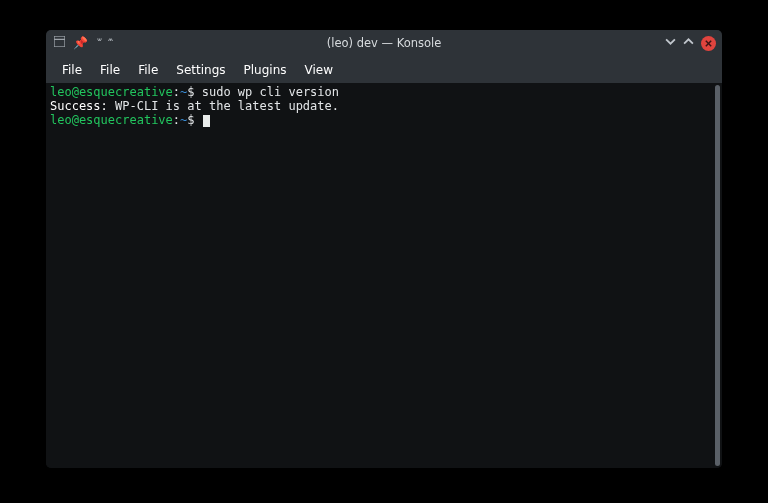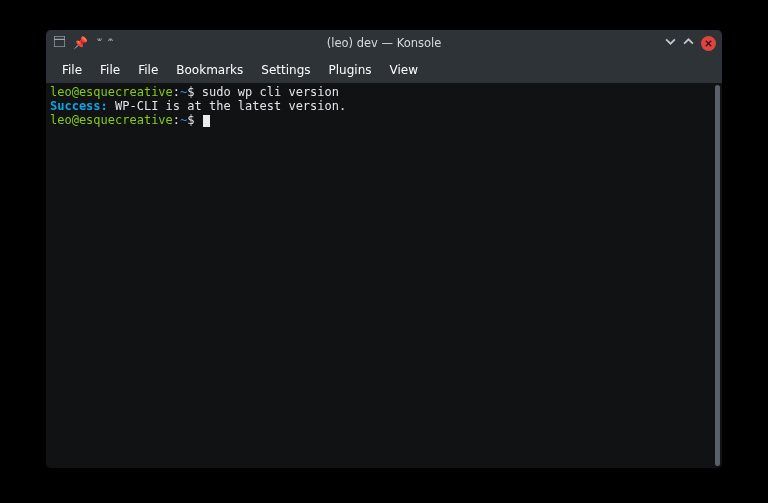--- a/index.html
+++ b/index.html
@@ -94,24 +94,24 @@
     background: #101214;
     color: #dfe3e6;
     font-family: "DejaVu Sans Mono", "Liberation Mono", Consolas, monospace;
     font-size: 12px;
     line-height: 14px;
     white-space: pre;
     padding: 2px 4px 4px 4px;
     flex: 1 1 auto;
     overflow: hidden;
   }
-  .terminal .c-prompt { color: #84cc16; } 
+  .terminal .c-prompt { color: #22c55e; } 
   .terminal .c-path   { color: #3a8bd4; } 
   .terminal .c-cmd    { color: #e3e6e8; }
-  .terminal .c-success{ color: #0ea5e9; font-weight: bold; }
+  .terminal .c-success{ color: #ffffff; font-weight: normal; }
   .terminal .cursor {
     display: inline-block;
     width: 7px;
     height: 12px;
     background: #e9eceb;
     vertical-align: text-bottom;
     margin-left: 1px;
   }
   .scrollbar {
     width: 10px;
@@ -162,28 +162,27 @@
             <line x1="8" y1="2" x2="2" y2="8" stroke="#3a1414" stroke-width="1.6"></line>
           </svg>
       </span>
     </div>
   </div>
 
   <div class="menubar">
     <span>File</span>
     <span>File</span>
     <span>File</span>
-    <span>Bookmarks</span>
     <span>Settings</span>
     <span>Plugins</span>
     <span>View</span>
   </div>
 
   <div class="terminal-wrap">
     <div class="terminal"><span class="c-prompt">leo@esquecreative</span><span class="c-cmd">:</span><span class="c-path">~</span><span class="c-cmd">$ </span><span class="c-cmd">sudo wp cli version</span>
-<span class="c-success">Success:</span><span class="c-cmd"> WP-CLI is at the latest version.</span>
+<span class="c-success">Success:</span><span class="c-cmd"> WP-CLI is at the latest update.</span>
 <span class="c-prompt">leo@esquecreative</span><span class="c-cmd">:</span><span class="c-path">~</span><span class="c-cmd">$ </span><span class="cursor"></span></div>
     <div class="scrollbar">
       <div class="thumb"></div>
     </div>
   </div>
 
 </div>
 
 </body></html>

